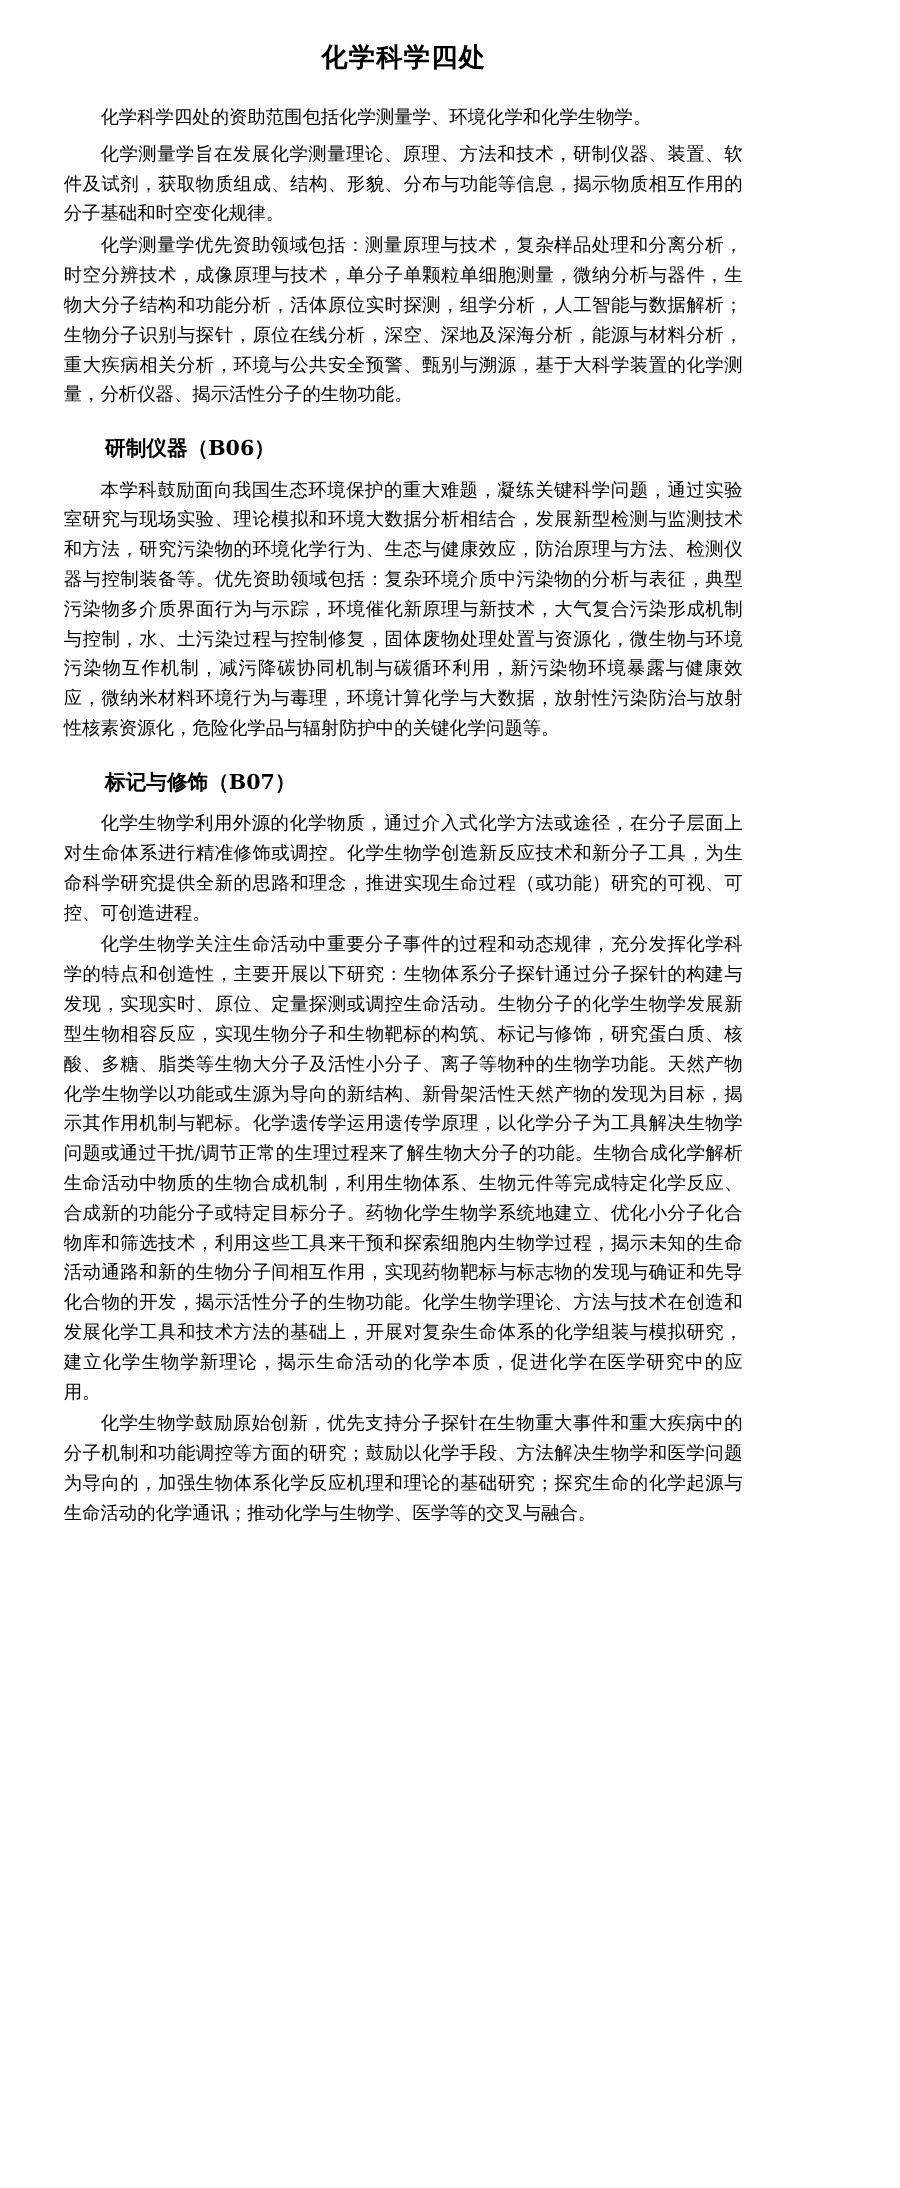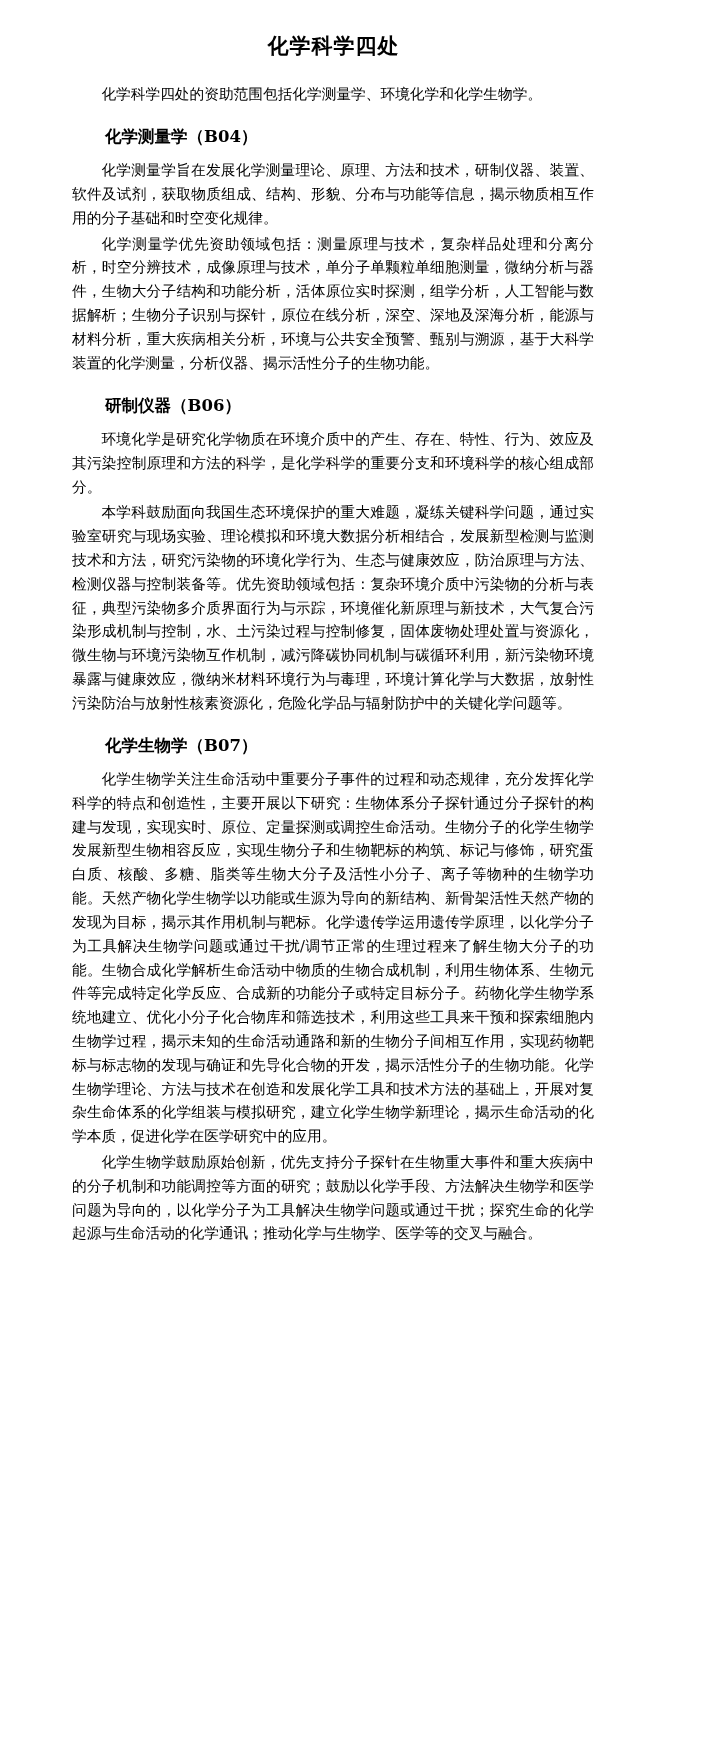--- a/index.html
+++ b/index.html
@@ -10,21 +10,21 @@
     width: 720px;
     min-height: 1750px;
     background: #ffffff;
     font-family: "DejaVu Serif", "Liberation Serif", serif;
     color: #000000;
   }
   .page {
     width: 645px;
     min-height: 1750px;
     box-sizing: border-box;
-    padding: 24px 50px 20px 72px;
+    padding: 24px 50px 20px 51px;
   }
   .doc-title {
     text-align: center;
     font-size: 21px;
     font-weight: bold;
     letter-spacing: 1px;
     margin: 8px 0 22px 0;
     font-family: "DejaVu Serif", "Liberation Serif", serif;
   }
   .section-heading {
@@ -53,30 +53,29 @@
 </head>
 <body>
 
 <div class="page">
 
   <h1 class="doc-title">化学科学四处</h1>
 
   <p class="body-text lead">化学科学四处的资助范围包括化学测量学、环境化学和化学生物学。</p>
 
   <div class="block">
-    <h2 class="section-heading">化学测量学（B04）</h2>
     <p class="body-text">化学测量学旨在发展化学测量理论、原理、方法和技术，研制仪器、装置、软件及试剂，获取物质组成、结构、形貌、分布与功能等信息，揭示物质相互作用的分子基础和时空变化规律。</p>
     <p class="body-text">化学测量学优先资助领域包括：测量原理与技术，复杂样品处理和分离分析，时空分辨技术，成像原理与技术，单分子单颗粒单细胞测量，微纳分析与器件，生物大分子结构和功能分析，活体原位实时探测，组学分析，人工智能与数据解析；生物分子识别与探针，原位在线分析，深空、深地及深海分析，能源与材料分析，重大疾病相关分析，环境与公共安全预警、甄别与溯源，基于大科学装置的化学测量，分析仪器、揭示活性分子的生物功能。</p>
   </div>
 
   <div class="block">
     <h2 class="section-heading">研制仪器（B06）</h2>
-    <p class="body-text">环境化学是研究化学物质在环境介质中的产生、存在、特性、行为、效应及其污染控制原理和方法的科学，是化学科学的重要分支和环境科学的核心组成部分。</p>
     <p class="body-text">本学科鼓励面向我国生态环境保护的重大难题，凝练关键科学问题，通过实验室研究与现场实验、理论模拟和环境大数据分析相结合，发展新型检测与监测技术和方法，研究污染物的环境化学行为、生态与健康效应，防治原理与方法、检测仪器与控制装备等。优先资助领域包括：复杂环境介质中污染物的分析与表征，典型污染物多介质界面行为与示踪，环境催化新原理与新技术，大气复合污染形成机制与控制，水、土污染过程与控制修复，固体废物处理处置与资源化，微生物与环境污染物互作机制，减污降碳协同机制与碳循环利用，新污染物环境暴露与健康效应，微纳米材料环境行为与毒理，环境计算化学与大数据，放射性污染防治与放射性核素资源化，危险化学品与辐射防护中的关键化学问题等。</p>
   </div>
 
   <div class="block">
-    <h2 class="section-heading">化学生物学（B07）</h2>
+    <h2 class="section-heading">标记与修饰（B07）</h2>
+    <p class="body-text">化学生物学利用外源的化学物质，通过介入式化学方法或途径，在分子层面上对生命体系进行精准修饰或调控。化学生物学创造新反应技术和新分子工具，为生命科学研究提供全新的思路和理念，推进实现生命过程（或功能）研究的可视、可控、可创造进程。</p>
     <p class="body-text">化学生物学关注生命活动中重要分子事件的过程和动态规律，充分发挥化学科学的特点和创造性，主要开展以下研究：生物体系分子探针通过分子探针的构建与发现，实现实时、原位、定量探测或调控生命活动。生物分子的化学生物学发展新型生物相容反应，实现生物分子和生物靶标的构筑、标记与修饰，研究蛋白质、核酸、多糖、脂类等生物大分子及活性小分子、离子等物种的生物学功能。天然产物化学生物学以功能或生源为导向的新结构、新骨架活性天然产物的发现为目标，揭示其作用机制与靶标。化学遗传学运用遗传学原理，以化学分子为工具解决生物学问题或通过干扰/调节正常的生理过程来了解生物大分子的功能。生物合成化学解析生命活动中物质的生物合成机制，利用生物体系、生物元件等完成特定化学反应、合成新的功能分子或特定目标分子。药物化学生物学系统地建立、优化小分子化合物库和筛选技术，利用这些工具来干预和探索细胞内生物学过程，揭示未知的生命活动通路和新的生物分子间相互作用，实现药物靶标与标志物的发现与确证和先导化合物的开发，揭示活性分子的生物功能。化学生物学理论、方法与技术在创造和发展化学工具和技术方法的基础上，开展对复杂生命体系的化学组装与模拟研究，建立化学生物学新理论，揭示生命活动的化学本质，促进化学在医学研究中的应用。</p>
-    <p class="body-text">化学生物学鼓励原始创新，优先支持分子探针在生物重大事件和重大疾病中的分子机制和功能调控等方面的研究；鼓励以化学手段、方法解决生物学和医学问题为导向的，以化学分子为工具解决生物学问题或通过干扰；探究生命的化学起源与生命活动的化学通讯；推动化学与生物学、医学等的交叉与融合。</p>
+    <p class="body-text">化学生物学鼓励原始创新，优先支持分子探针在生物重大事件和重大疾病中的分子机制和功能调控等方面的研究；鼓励以化学手段、方法解决生物学和医学问题为导向的，加强生物体系化学反应机理和理论的基础研究；探究生命的化学起源与生命活动的化学通讯；推动化学与生物学、医学等的交叉与融合。</p>
   </div>
 
 </div>
 
 </body></html>

